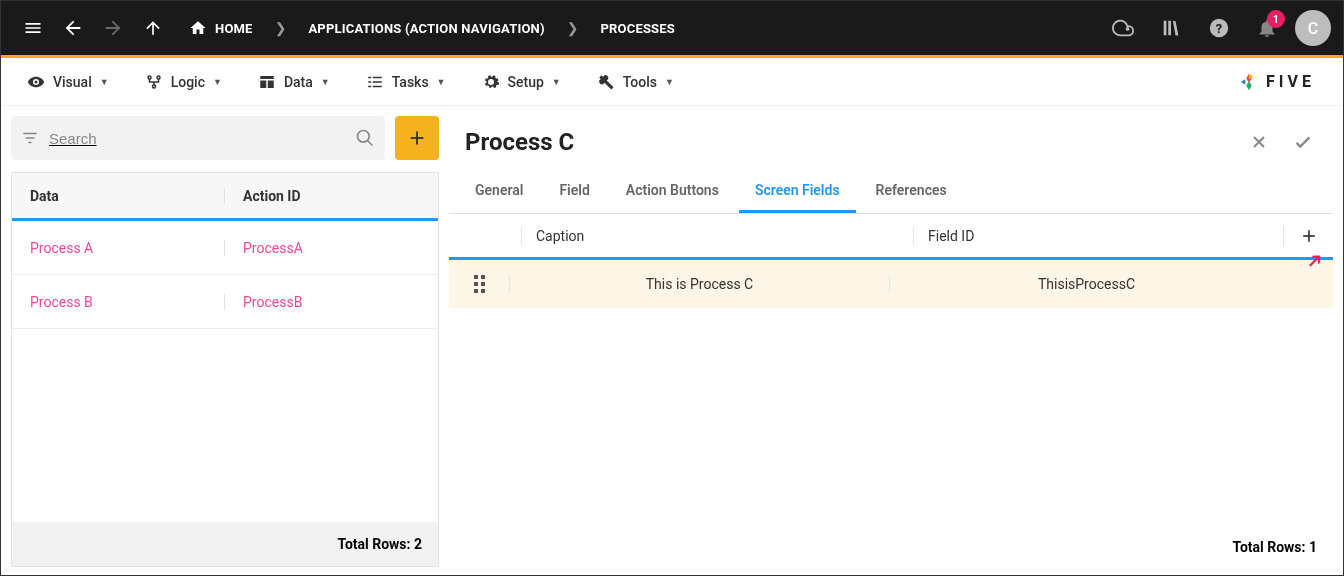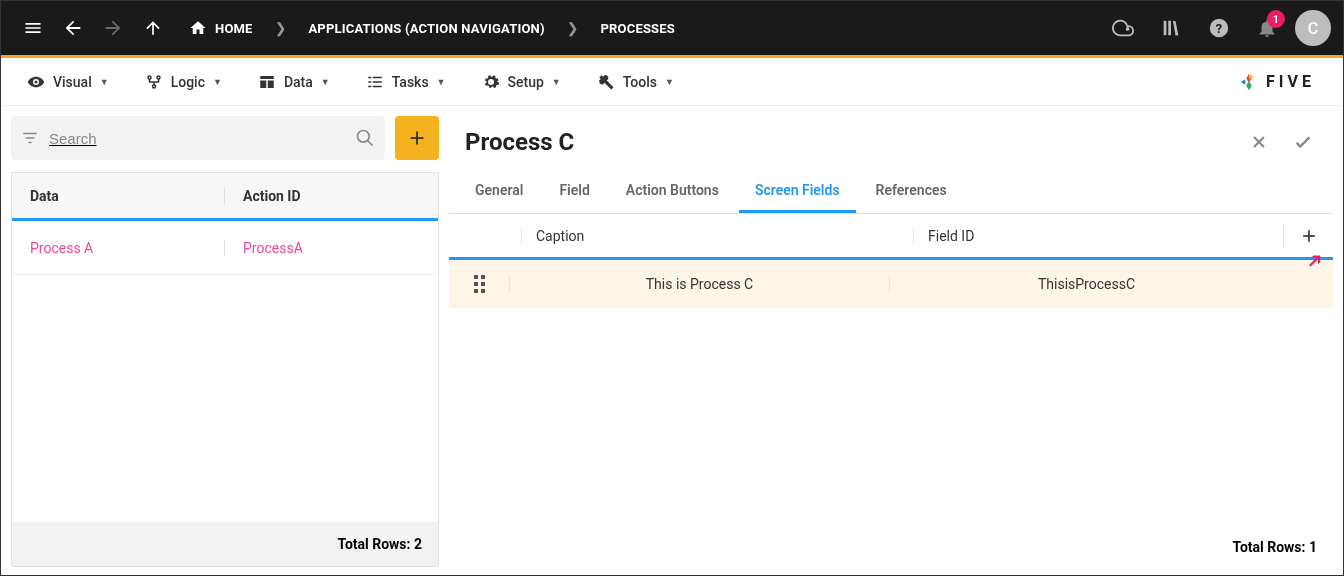--- a/index.html
+++ b/index.html
@@ -256,20 +256,24 @@
     <div class="ltable">
       <div class="ltable-head">
         <div class="col col-title">Data</div>
         <div class="col col-action">Action ID</div>
       </div>
       <div class="ltable-body">
         <div class="ltable-row">
           <div class="col col-title">Process A</div>
           <div class="col col-action">ProcessA</div>
         </div>
+        <div class="ltable-row">
+          <div class="col col-title">Process B</div>
+          <div class="col col-action">ProcessB</div>
+        </div>
       </div>
       <div class="ltable-foot">
         <span>Total Rows: 2</span>
       </div>
     </div>
   </div>
 
   <div class="right-panel">
     <div class="detail-head">
       <div class="detail-title">Process C</div>

